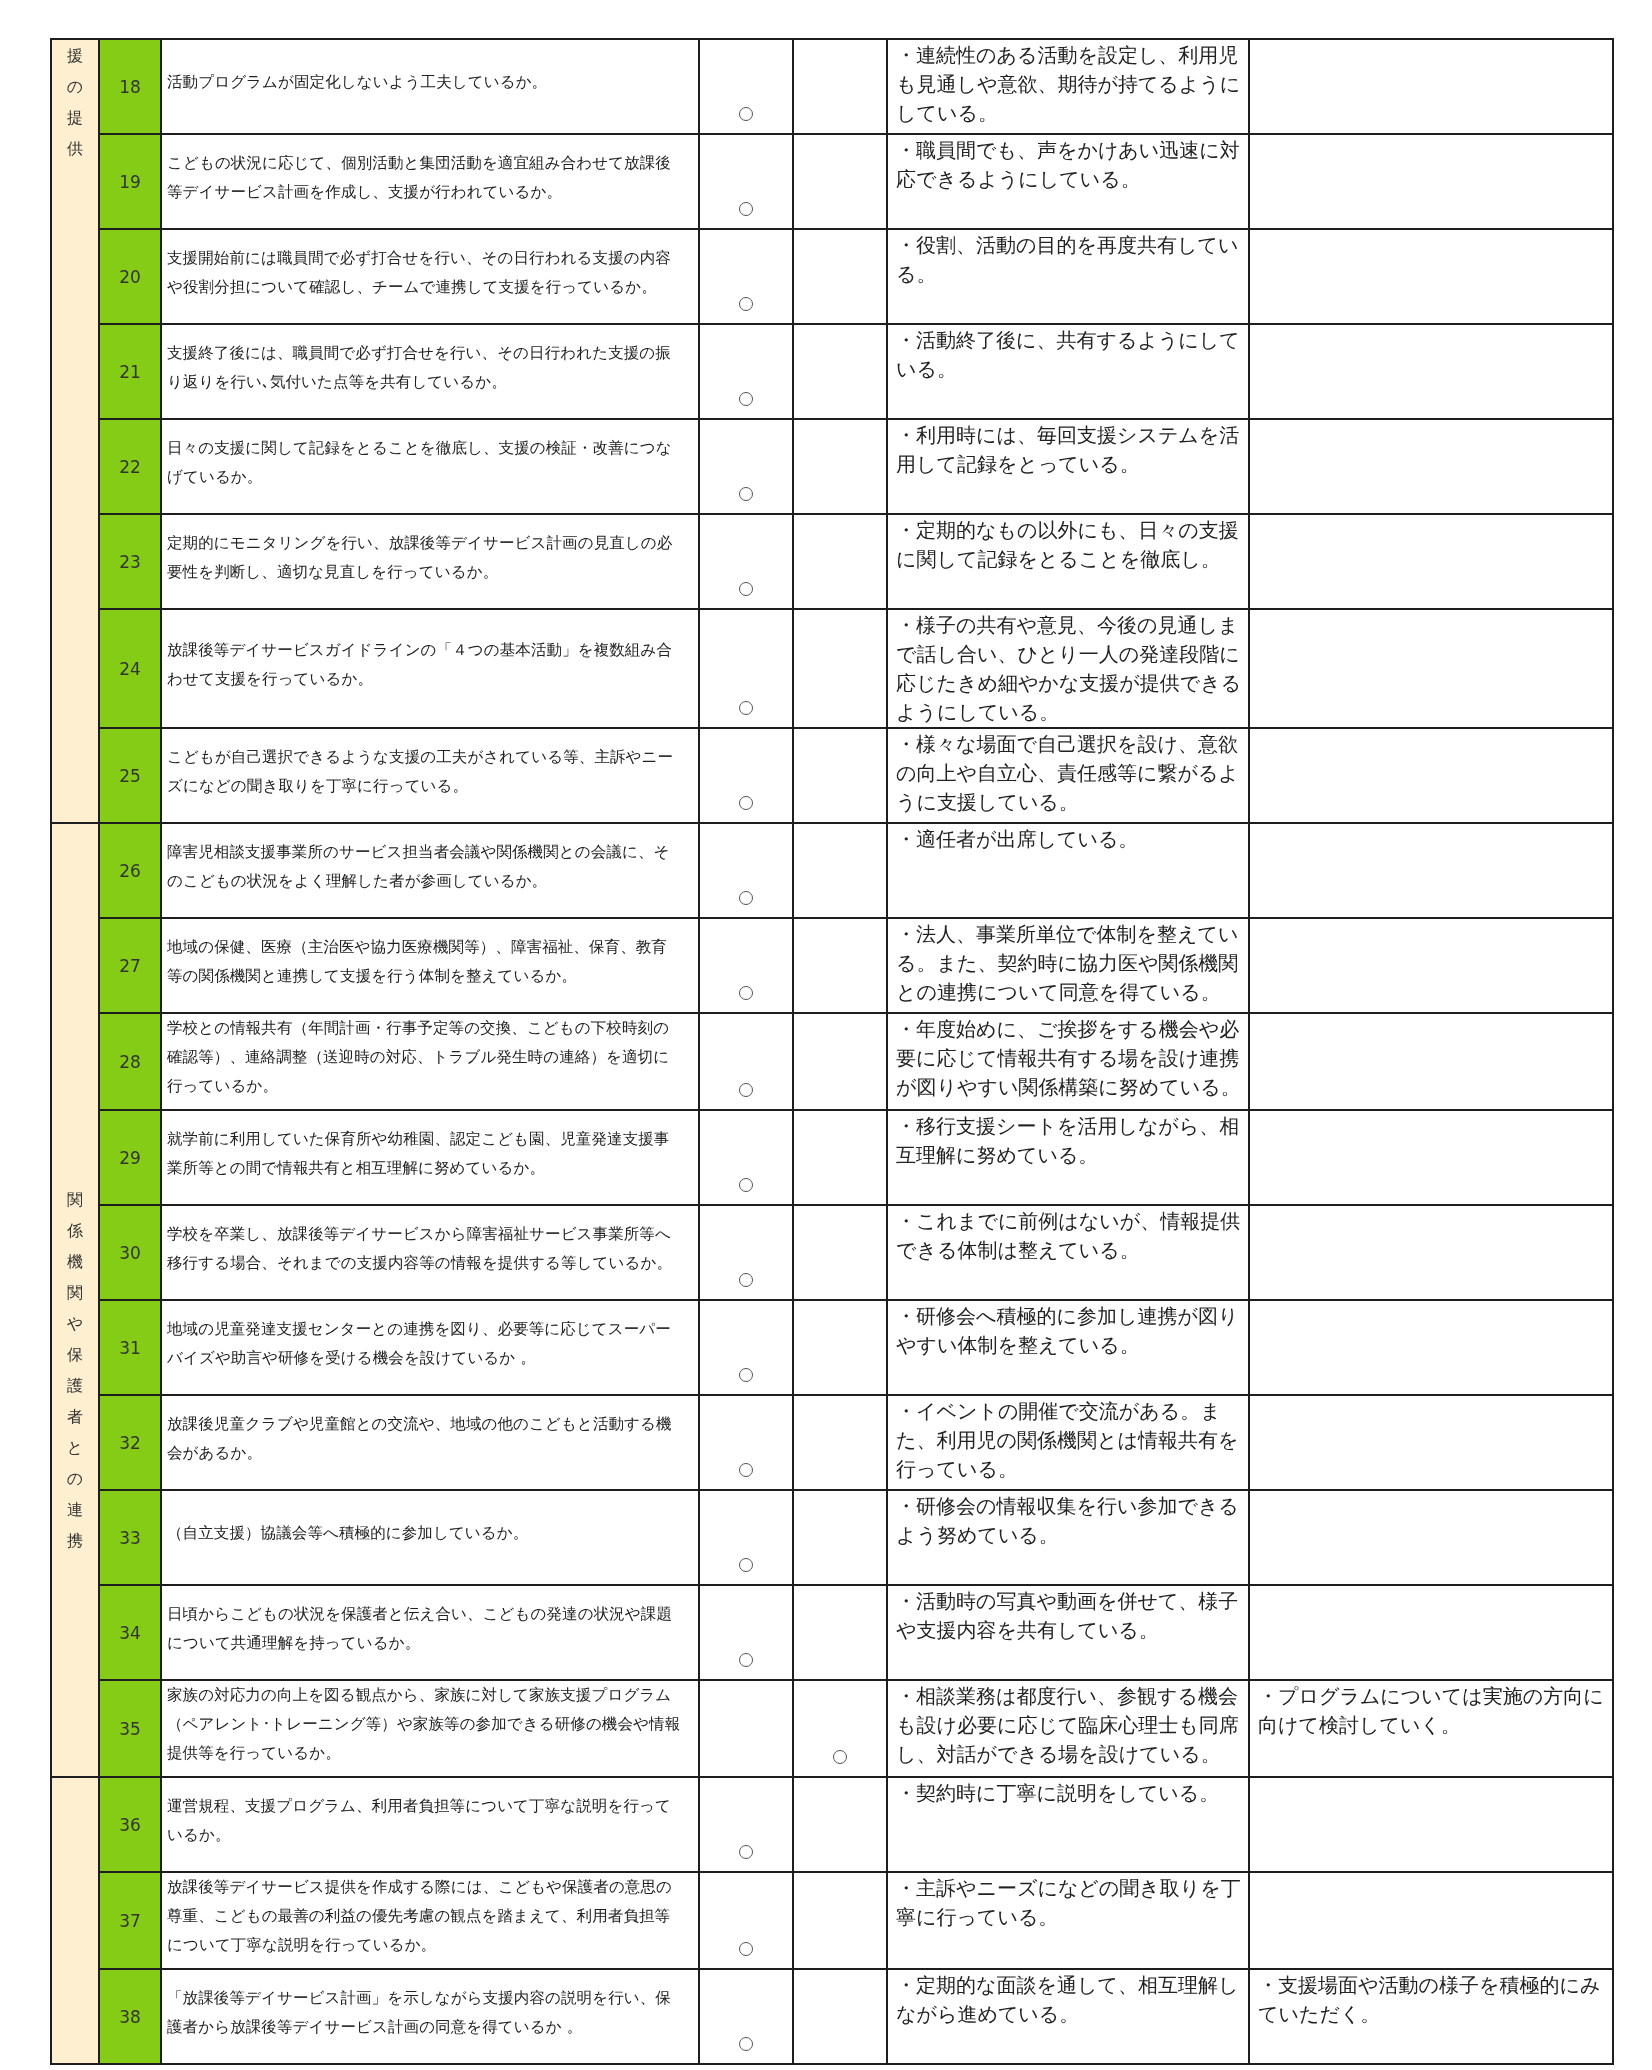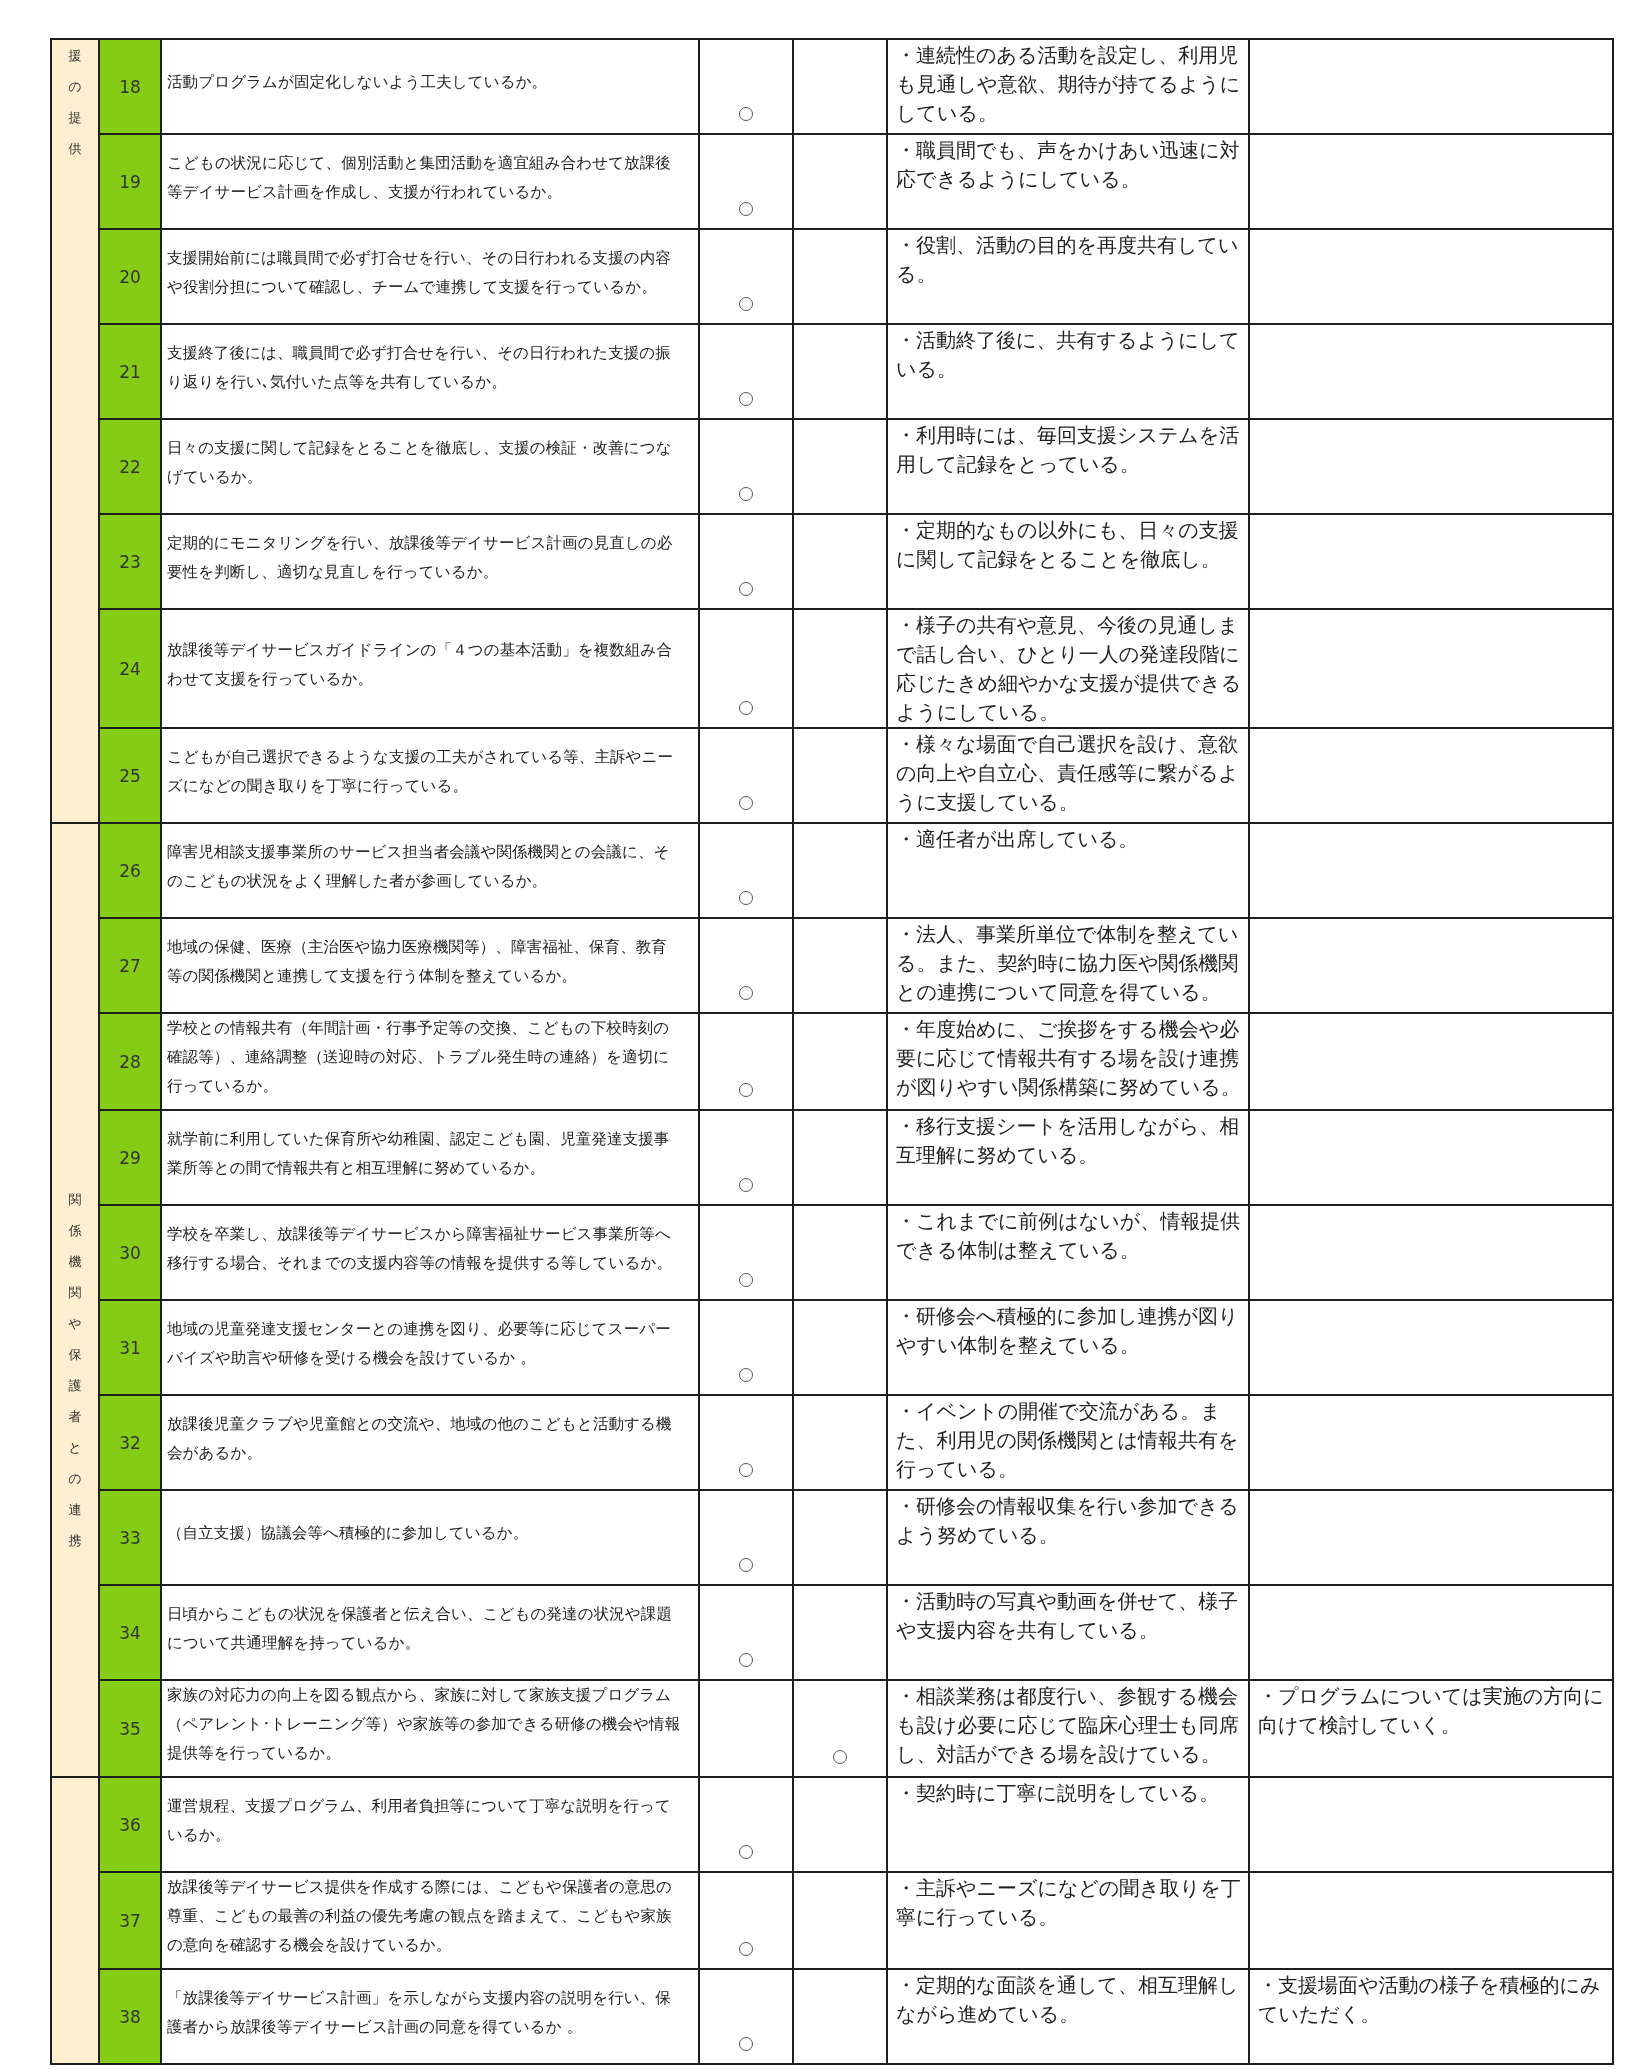--- a/index.html
+++ b/index.html
@@ -37,21 +37,21 @@
     background: #fdefcf;
     border-top: 2px solid #1e1e1e;
     border-bottom: 2px solid #1e1e1e;
     vertical-align: top;
     text-align: center;
   }
   .section-label {
     display: block;
     width: 22px;
     margin: 0 auto;
-    font-size: 13px;
+    font-size: 16px;
     line-height: 31px;
     color: #333;
     word-break: break-all;
   }
   .section-label.mid {
     position: absolute;
     left: 0;
     right: 0;
   }
   table.eval td.num {
@@ -308,21 +308,21 @@
             <div class="q-inner">運営規程、支援プログラム、利用者負担等について丁寧な説明を行っているか。</div>
           </td>
           <td class="mark"><span class="circle"></span></td>
           <td class="mark"></td>
           <td class="comment">・契約時に丁寧に説明をしている。</td>
           <td class="improve"></td>
         </tr>
         <tr>
           <td class="num">37</td>
           <td class="question">
-            <div class="q-inner">放課後等デイサービス提供を作成する際には、こどもや保護者の意思の尊重、こどもの最善の利益の優先考慮の観点を踏まえて、こどもや家族の意向を確認する機会を設けているか。</div>
+            <div class="q-inner">放課後等デイサービス提供を作成する際には、こどもや保護者の意思の尊重、こどもの最善の利益の優先考慮の観点を踏まえて、利用者負担等について丁寧な説明を行っているか。</div>
           </td>
           <td class="mark"><span class="circle"></span></td>
           <td class="mark"></td>
           <td class="comment">・主訴やニーズになどの聞き取りを丁寧に行っている。</td>
           <td class="improve"></td>
         </tr>
         <tr>
           <td class="num">38</td>
           <td class="question">
             <div class="q-inner">「放課後等デイサービス計画」を示しながら支援内容の説明を行い、保護者から放課後等デイサービス計画の同意を得ているか 。</div>

